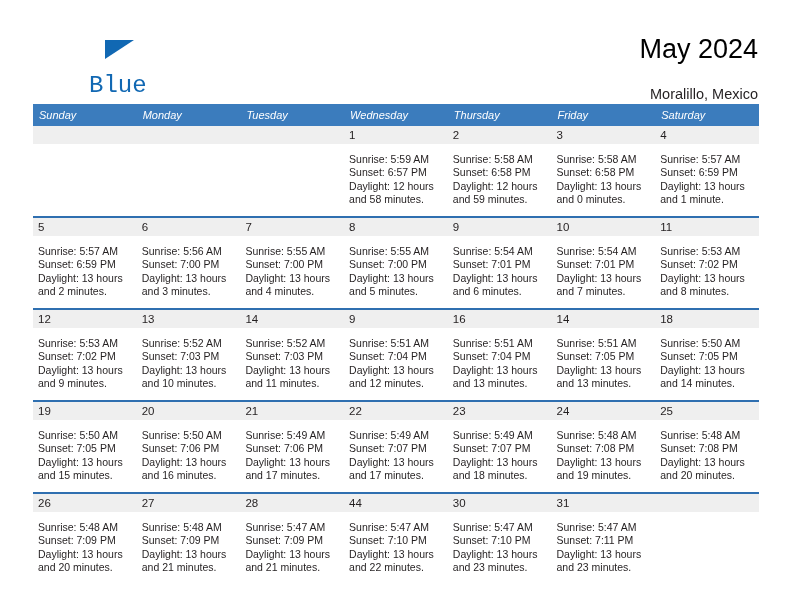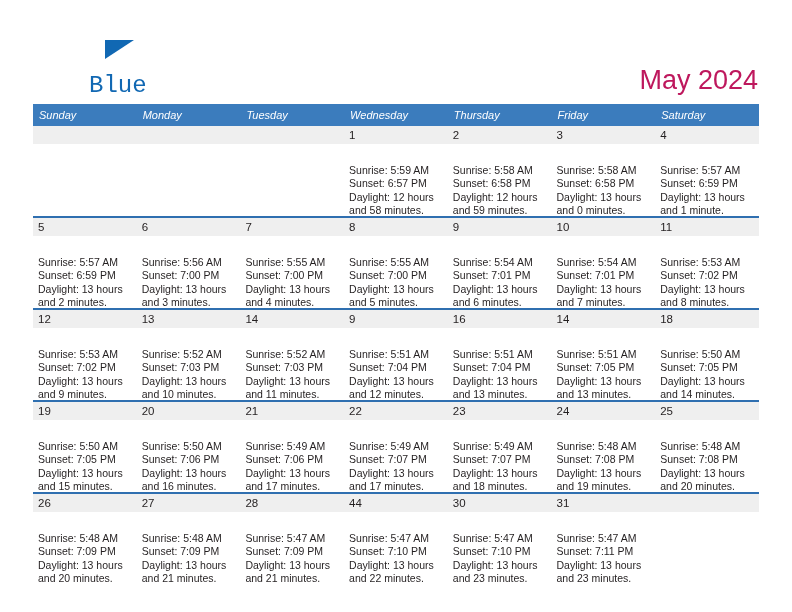--- a/index.html
+++ b/index.html
@@ -66,24 +66,23 @@
   }
 
   .title-block {
     position: absolute;
     right: 34px;
     top: 33px;
     text-align: right;
   }
   .cal-title {
     font-size: 27px;
-    color: #be185d;
+    color: #000000;
     line-height: 32px;
     white-space: nowrap;
-    margin-top: 31px;
   }
   .cal-subtitle {
     font-size: 14.5px;
     color: #231f20;
     line-height: 20px;
     margin-top: 19px;
     white-space: nowrap;
   }
 
   
@@ -135,21 +134,21 @@
     line-height: 18px;
     font-size: 11.5px;
     color: #231f20;
     padding-left: 5px;
     box-sizing: border-box;
   }
   td.empty .daynum-band {
     background: #efefef;
   }
   .cell-lines {
-    padding: 20px 5px 0 5px;
+    padding: 9px 5px 0 5px;
     font-size: 10.5px;
     line-height: 13.4px;
     color: #231f20;
   }
   .cell-lines div {
     white-space: nowrap;
   }
   .cell-lines div.wrap {
     white-space: normal;
   }

